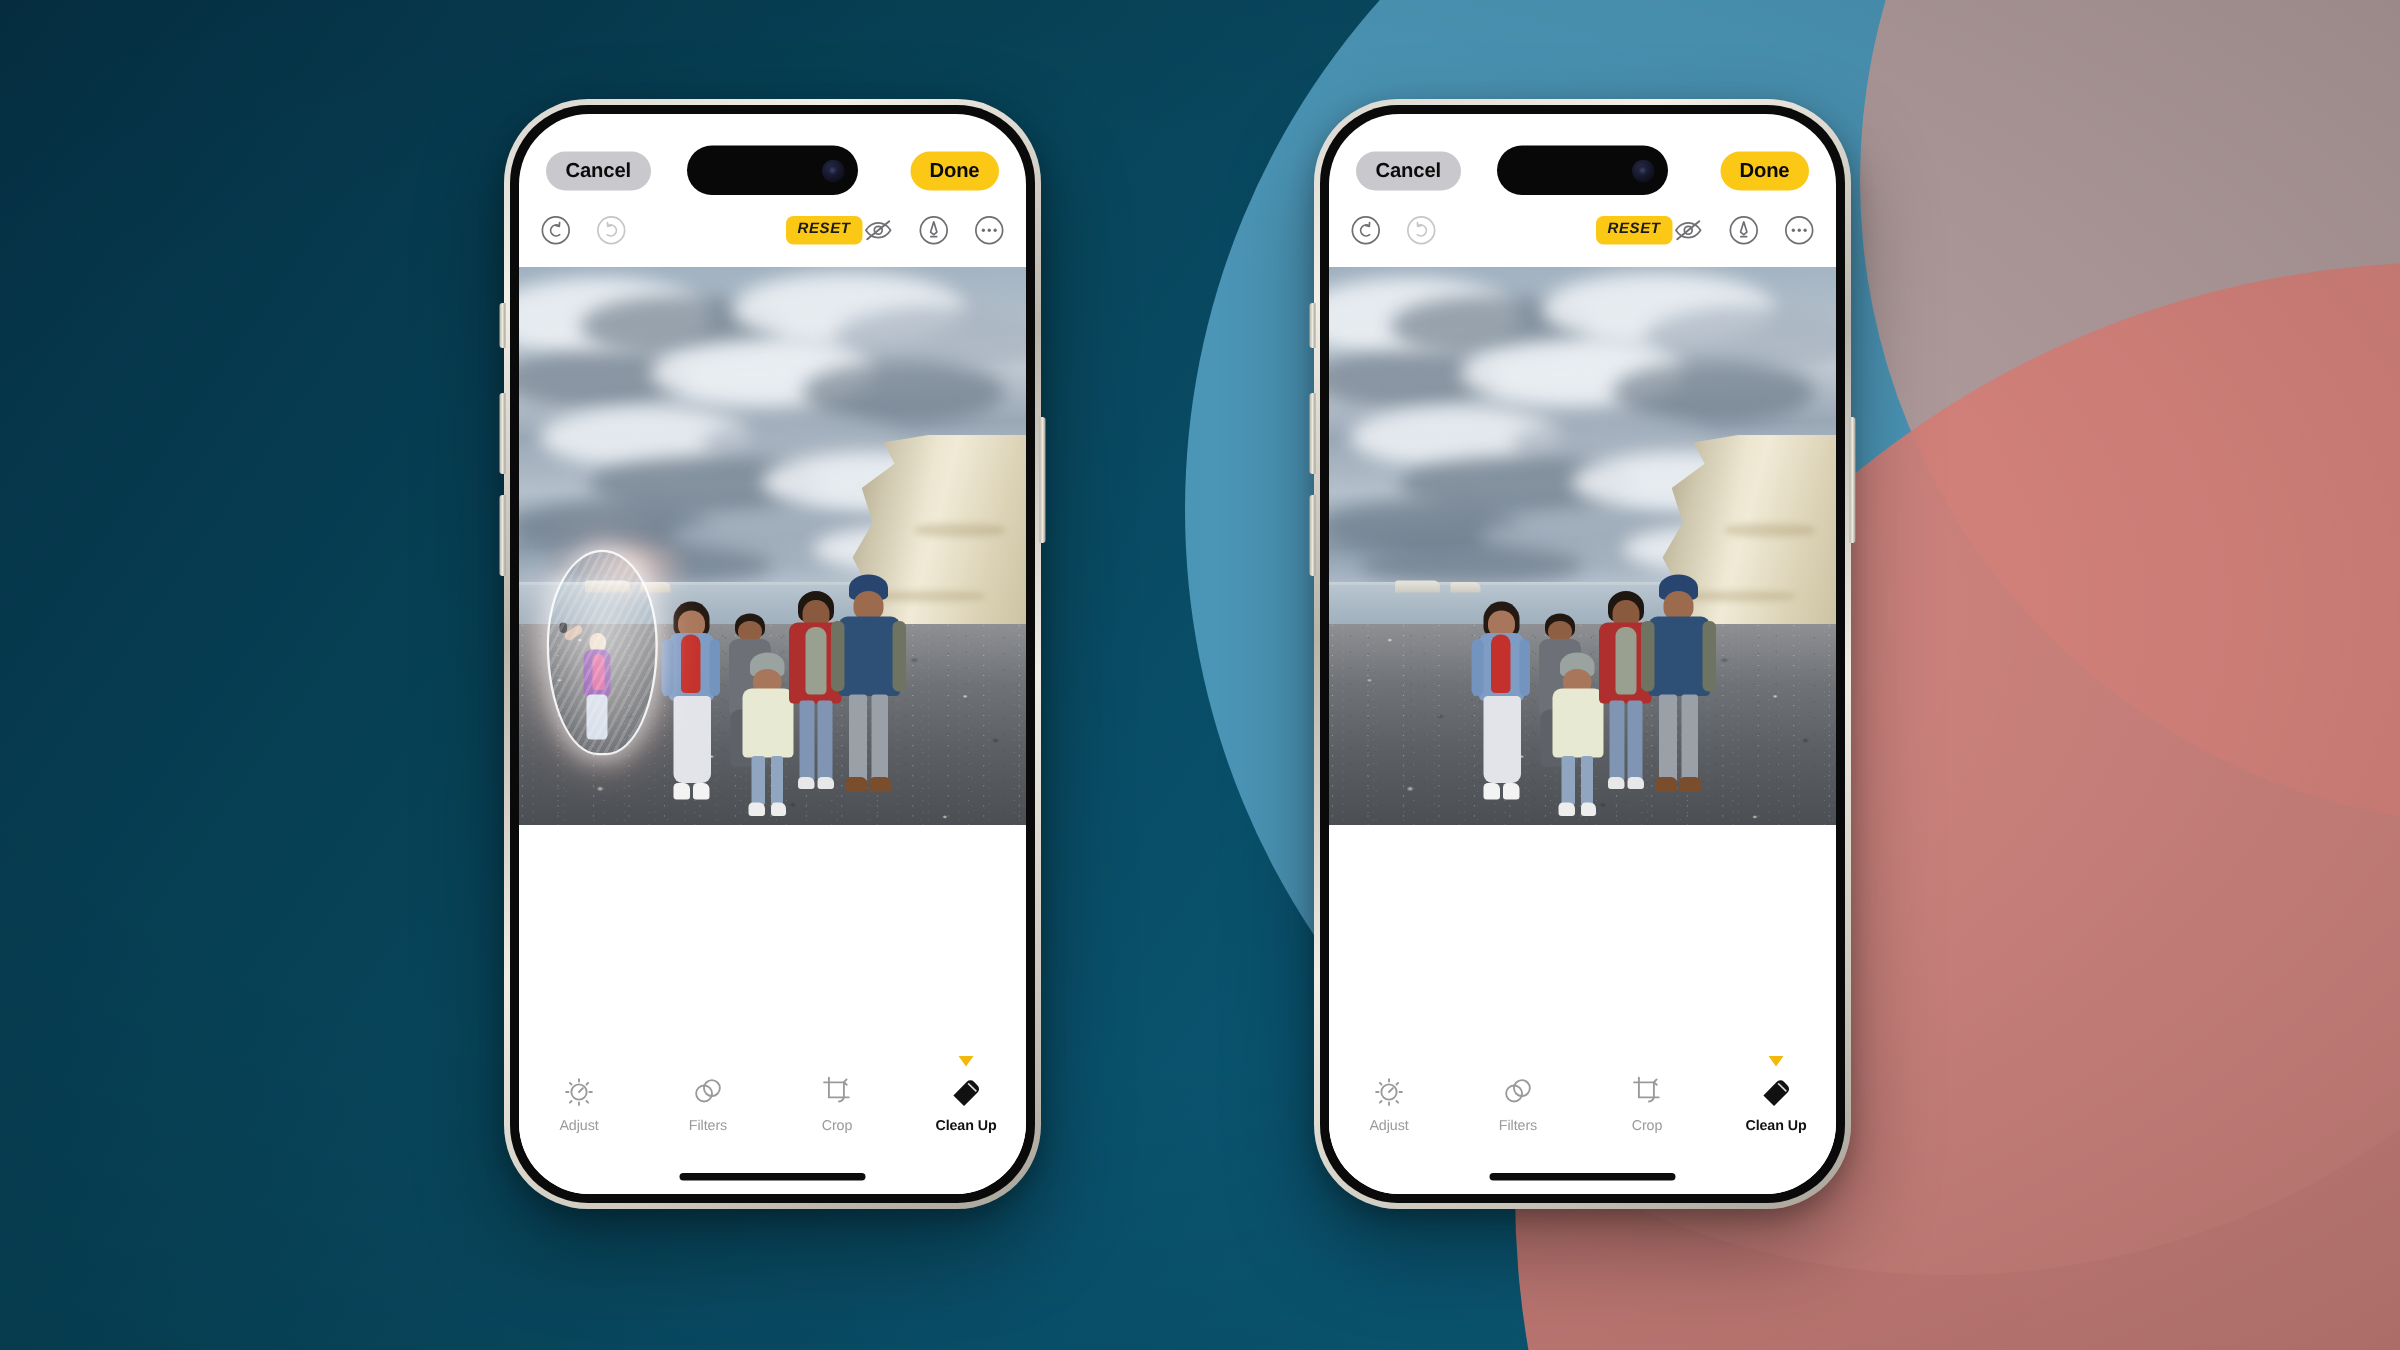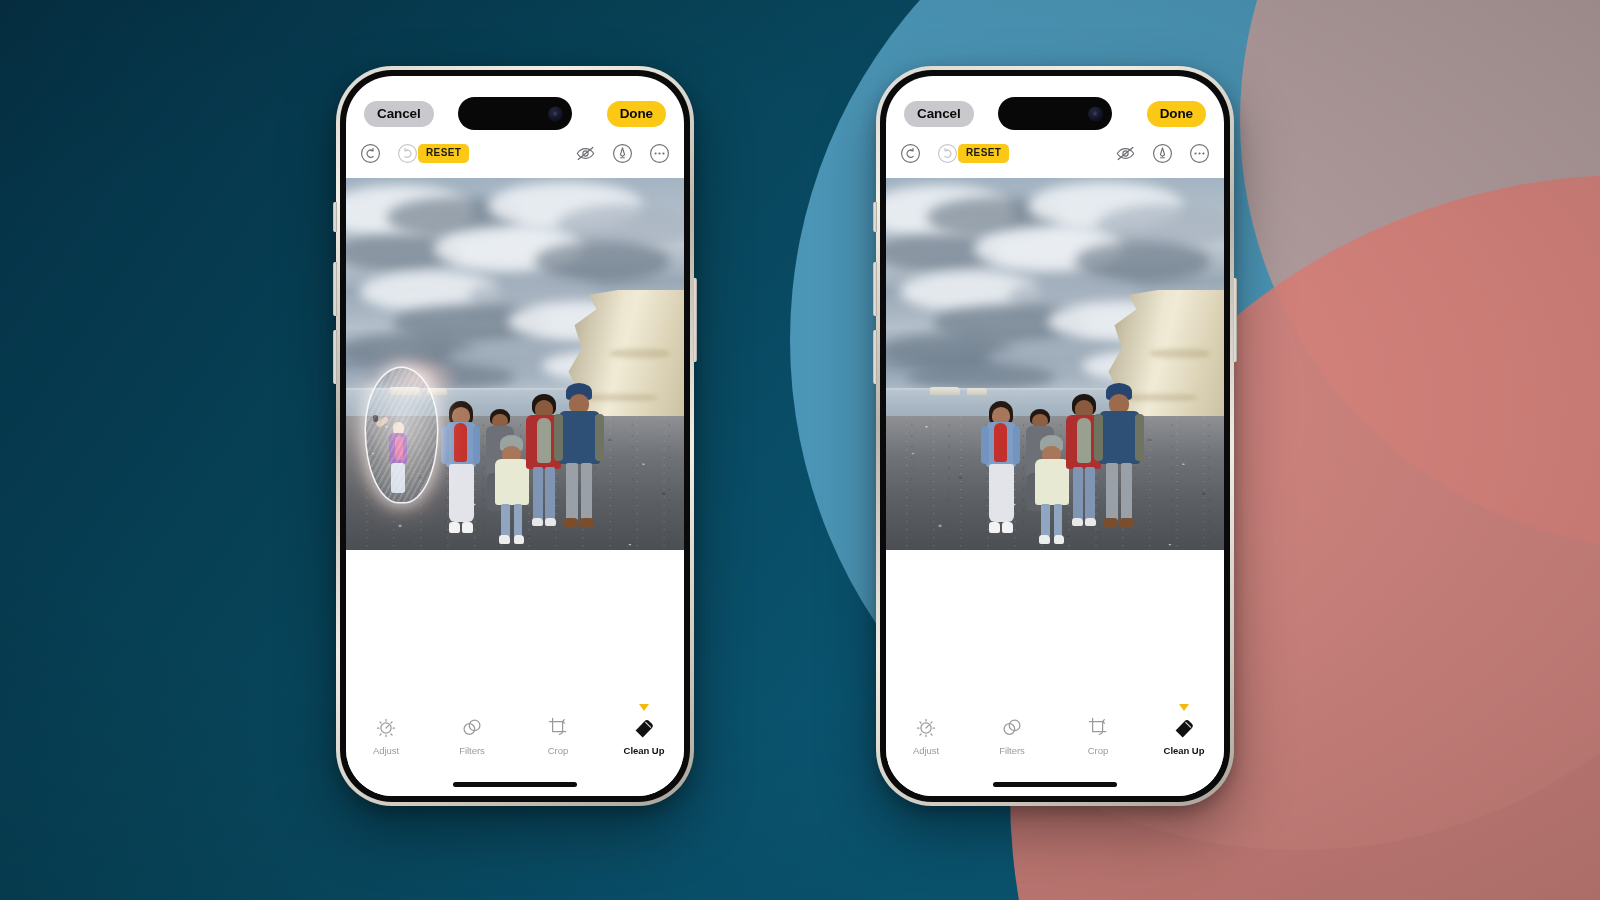--- a/index.html
+++ b/index.html
@@ -111,21 +111,21 @@
   }
   .pill-cancel { background:#c9c9cd; color:#0b0b0b; }
   .pill-done   { background:#fbc816; color:#0b0b0b; }
 
   
   .editbar {
     position:absolute; left:0; right:0; top:60px; height:34px;
     display:flex; align-items:center; z-index:20; padding:0 14px;
   }
   .eb-left  { display:flex; gap:16px; align-items:center; }
-  .eb-mid   { flex:1; display:flex; justify-content:flex-start; }
+  .eb-mid   { flex:1; display:flex; justify-content:flex-end;font-style:italic; }
   .eb-right { display:flex; gap:16px; align-items:center; }
   .icon-btn { width:21px; height:21px; display:block; cursor:pointer; }
   .icon-btn svg { display:block; width:21px; height:21px; }
   .reset-btn {
     background:#fbc816; color:#1a1a1a;
     font-size:10px; font-weight:bold; letter-spacing:0.4px;
     border-radius:5px; padding:4px 8px 5px; line-height:1; cursor:pointer;
   }
 
   

